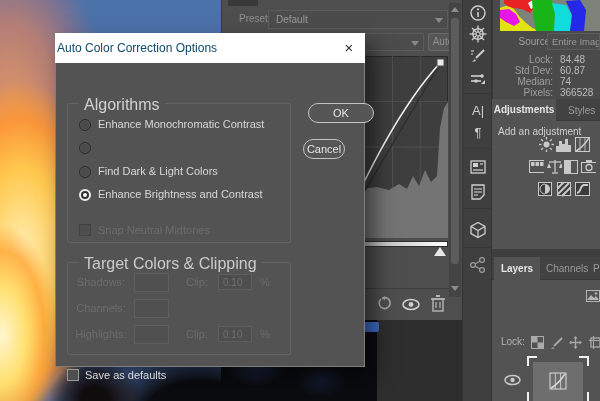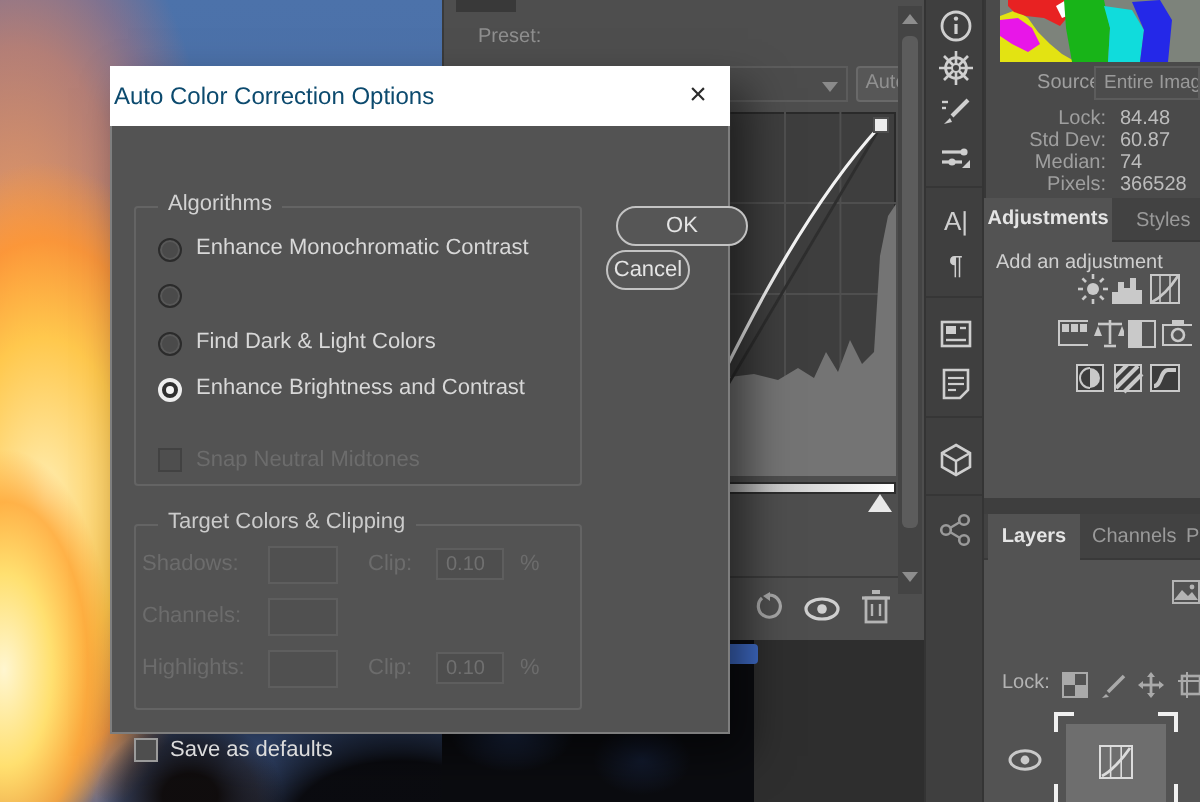--- a/index.html
+++ b/index.html
@@ -61,45 +61,49 @@
   .lockic{position:absolute;width:13px;height:13px;color:#aaa}
   .thumbwrap{position:absolute;left:527px;top:356px;width:62px;height:45px}
 
   
   .dialog{position:absolute;left:55px;top:33px;width:310px;height:334px;z-index:10;box-shadow:9px 11px 20px rgba(0,0,0,.5)}
   .dlg-title{position:absolute;left:0;top:0;width:310px;height:30px;background:#fff}
   .dlg-title span{position:absolute;left:2px;top:8px;font-size:12px;color:#0c4a6e}
   .dlg-close{position:absolute;left:284px;top:5px;width:20px;height:20px;font-size:15px;color:#2b2b2b;text-align:center;line-height:20px;cursor:default}
   .dlg-body{position:absolute;left:0;top:30px;width:310px;height:304px;background:#535353;border:1px solid #7e7e7e;border-top:none}
   .group{position:absolute;border:1px solid #646464;border-radius:2px}
-  .legend{position:absolute;top:-8px;left:11px;background:#535353;padding:0 5px;color:#d2d2d2;font-size:11px}
+  .legend{position:absolute;top:-8px;left:11px;background:#535353;padding:0 5px;color:#d2d2d2;font-size:16px}
   .legend.dim{color:#cbcbcb}
   .radio{position:absolute;left:23px;width:12px;height:12px;border-radius:50%;background:#4a4a4a;border:1px solid #2b2b2b;box-shadow:inset 0 0 0 1px #585858}
   .radio.selected{border:2px solid #ededed;background:#2f2f2f;box-shadow:none}
   .radio.selected::after{content:"";position:absolute;left:2px;top:2px;width:4px;height:4px;border-radius:50%;background:#f4f4f4}
   .rlabel{position:absolute;left:42px;font-size:11px;color:#d8d8d8}
   .cbox{position:absolute;width:12px;height:12px;background:#4e4e4e;border:1px solid #9b9b9b}
   .cbox.disabled{border:1px solid #424242}
   .dlabel{position:absolute;font-size:11px;color:#6c6c6c}
-  .dlabel.r{text-align:left}
+  .dlabel.r{text-align:center}
   .swatch{position:absolute;width:35px;height:19px;background:#505050;border:1px solid #5e5e5e}
   .dis-input{position:absolute;width:34px;height:16px;background:#4e4e4e;border:1px solid #5e5e5e;color:#707070;font-size:10px;padding:0 4px;font-family:"Liberation Sans",sans-serif}
   .pill{position:absolute;height:20px;border:1px solid #c3c3c3;border-radius:10px;background:#565656;color:#e4e4e4;font-size:11px;text-align:center;line-height:18px;cursor:default}
   .savelabel{position:absolute;left:29px;top:306px;font-size:11px;color:#dcdcdc}
 </style>
 </head>
 <body>
 
 <div class="screen">
 
   <div class="photo"></div>
 
   <div class="props"></div>
   <div class="notch"></div>
   <span class="mini-label" style="left:239px;top:13px">Preset:</span>
+  <div class="dd" style="left:268px;top:10px;width:180px;height:19px">
+    <span>Default</span>
+    <i class="chev" style="left:166px;top:7px"></i>
+  </div>
   <div class="dd" style="left:356px;top:33px;width:68px;height:18px">
     <i class="chev" style="left:54px;top:7px"></i>
   </div>
   <div class="autobtn">Auto</div>
 
   <svg style="position:absolute;left:337px;top:56px" width="111" height="182">
     <rect x="0.5" y="0.5" width="110" height="181" fill="#3e3e3e" stroke="#2a2a2a"></rect>
     <g stroke="#4f4f4f" stroke-width="1">
       <line x1="27.7" y1="0" x2="27.7" y2="182"></line>
         <line x1="55.5" y1="0" x2="55.5" y2="182"></line>
@@ -400,17 +404,17 @@
       <span class="dlabel r" style="left:15px;top:265px;width:60px">Highlights:</span>
       <div class="swatch" style="left:78px;top:262px"></div>
       <span class="dlabel r" style="left:128px;top:265px;width:26px">Clip:</span>
       <input class="dis-input" style="left: 162px; top: 263px;" disabled="" value="0.10">
       <span class="dlabel" style="left:204px;top:265px">%</span>
 
       <i class="cbox" style="left:11px;top:306px"></i>
       <span class="savelabel">Save as defaults</span>
 
       <div class="pill" style="left:252px;top:40px;width:66px">OK</div>
-      <div class="pill" style="left:247px;top:62px;width:42px">Cancel</div>
+      <div class="pill" style="left:247px;top:76px;width:42px">Cancel</div>
     </div>
   </div>
 
 </div>
 
 </body></html>

